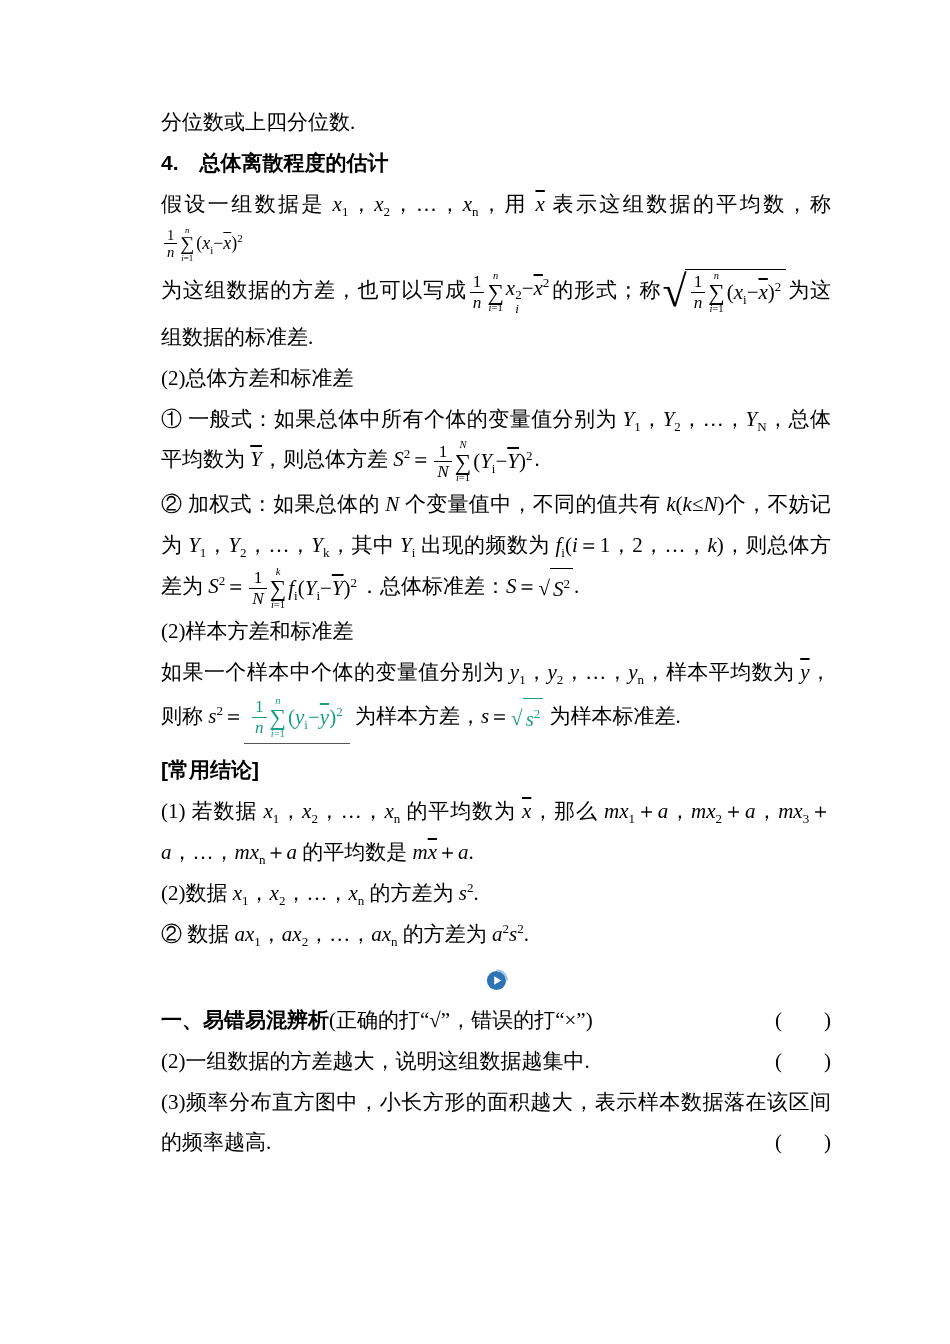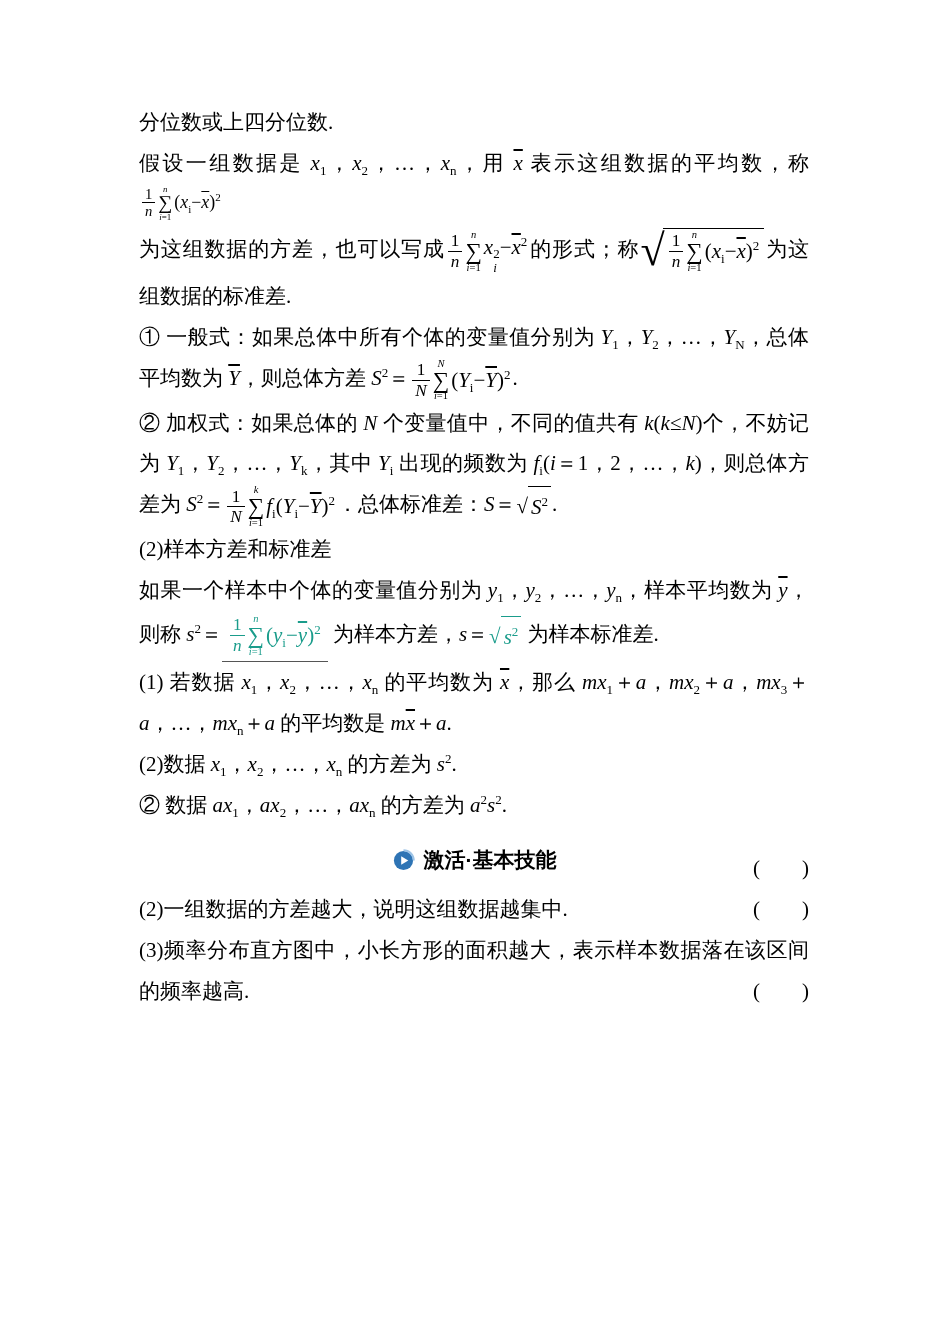--- a/index.html
+++ b/index.html
@@ -2,21 +2,21 @@
 <html><head>
 <meta charset="utf-8">
 <style>
   *{margin:0;padding:0;box-sizing:border-box;}
   html,body{background:#fff;}
   body{
     width:950px;height:1344px;position:relative;overflow:hidden;
     font-family:"Liberation Serif","DejaVu Serif",serif;color:#000;
   }
   .content{
-    position:absolute;left:139px;top:102px;width:670px;
+    position:absolute;left:161px;top:102px;width:670px;
     font-size:21px;line-height:1.95;
   }
   p.t{text-align:justify;}
   .hei{font-family:"Liberation Sans","DejaVu Sans",sans-serif;font-weight:bold;}
   i{font-style:italic;font-family:"Liberation Serif","DejaVu Serif",serif;}
   sub,sup{font-size:0.62em;}
   .o{text-decoration:overline;}
   
   .mf{display:inline-flex;align-items:center;vertical-align:middle;margin:0 2px;}
   .tx{white-space:nowrap;}
@@ -50,20 +50,21 @@
   .qparen{position:absolute;right:0;bottom:0;}
   .note-tag{margin-top:6px;}
 </style>
 </head>
 <body>
 
 <div class="content">
 
   <p class="t">分位数或上四分位数.</p>
 
+  <p class="t hei">4.　总体离散程度的估计</p>
 
 
   <p class="t">假设一组数据是 <i>x</i><sub>1</sub>，<i>x</i><sub>2</sub>，…，<i>x</i><sub>n</sub>，用 <span class="o"><i>x</i></span> 表示这组数据的平均数，称 <span class="mf raise">
         <span class="f">
           <span class="fn">1</span>
           <span class="fd"><i>n</i></span>
         </span>
         <span class="s">
           <span class="st"><i>n</i></span>
           <span class="sg">∑</span>
@@ -95,20 +96,21 @@
             </span>
             <span class="s">
               <span class="st"><i>n</i></span>
               <span class="sg">∑</span>
               <span class="sb"><i>i</i>=1</span>
             </span>
             <span class="tx">(<i>x</i><sub>i</sub>−<span class="o"><i>x</i></span>)<sup>2</sup></span>
           </span></span>
       </span>为这组数据的标准差.</p>
 
+  <p class="t">(2)总体方差和标准差</p>
 
   <p class="t">① 一般式：如果总体中所有个体的变量值分别为 <i>Y</i><sub>1</sub>，<i>Y</i><sub>2</sub>，…，<i>Y</i><sub>N</sub>，总体平均数为 <span class="o"><i>Y</i></span>，则总体方差 <i>S</i><sup>2</sup>＝<span class="mf">
         <span class="f">
           <span class="fn">1</span>
           <span class="fd"><i>N</i></span>
         </span>
         <span class="s">
           <span class="st"><i>N</i></span>
           <span class="sg">∑</span>
           <span class="sb"><i>i</i>=1</span>
@@ -143,40 +145,41 @@
             <span class="st"><i>n</i></span>
             <span class="sg">∑</span>
             <span class="sb"><i>i</i>=1</span>
           </span>
           <span class="tx">(<i>y</i><sub>i</sub>−<span class="o"><i>y</i></span>)<sup>2</sup></span>
         </span></span> 为样本方差，<i>s</i>＝<span class="teal"><span class="r">
           <span class="tk">√</span>
           <span class="rv"><i>s</i><sup>2</sup></span>
         </span></span> 为样本标准差.</p>
 
+  <p class="t note-tag hei">[常用结论]</p>
 
 
   <p class="t">(1) 若数据 <i>x</i><sub>1</sub>，<i>x</i><sub>2</sub>，…，<i>x</i><sub>n</sub> 的平均数为 <span class="o"><i>x</i></span>，那么 <i>mx</i><sub>1</sub>＋<i>a</i>，<i>mx</i><sub>2</sub>＋<i>a</i>，<i>mx</i><sub>3</sub>＋<i>a</i>，…，<i>mx</i><sub>n</sub>＋<i>a</i> 的平均数是 <i>m</i><span class="o"><i>x</i></span>＋<i>a</i>.</p>
 
   <p class="t">(2)数据 <i>x</i><sub>1</sub>，<i>x</i><sub>2</sub>，…，<i>x</i><sub>n</sub> 的方差为 <i>s</i><sup>2</sup>.</p>
 
 
   <p class="t">② 数据 <i>ax</i><sub>1</sub>，<i>ax</i><sub>2</sub>，…，<i>ax</i><sub>n</sub> 的方差为 <i>a</i><sup>2</sup><i>s</i><sup>2</sup>.</p>
 
   <div class="sec-head">
     <span class="play-icon">
       <svg viewBox="0 0 24 24" width="23" height="23" aria-hidden="true">
         <circle cx="12" cy="12" r="10" fill="#2e74b5"></circle>
         <path d="M12 1.3 a10.7 10.7 0 0 1 10.7 10.7" stroke="#9dc3e6" stroke-width="2.2" fill="none"></path>
         <path d="M9.6 7.6 L17 12 L9.6 16.4 Z" fill="#ffffff"></path>
       </svg>
     </span>
-    <span class="title hei">激活·基本技能</span>
   </div>
 
+  <p class="t"><span class="hei">一、易错易混辨析</span><span>(正确的打“√”，错误的打“×”)</span></p>
 
   <div class="qrow">
     <span class="qparen">(　　)</span>
   </div>
 
   <div class="qrow">
     <span class="qtext">(2)一组数据的方差越大，说明这组数据越集中.</span>
     <span class="qparen">(　　)</span>
   </div>
 

